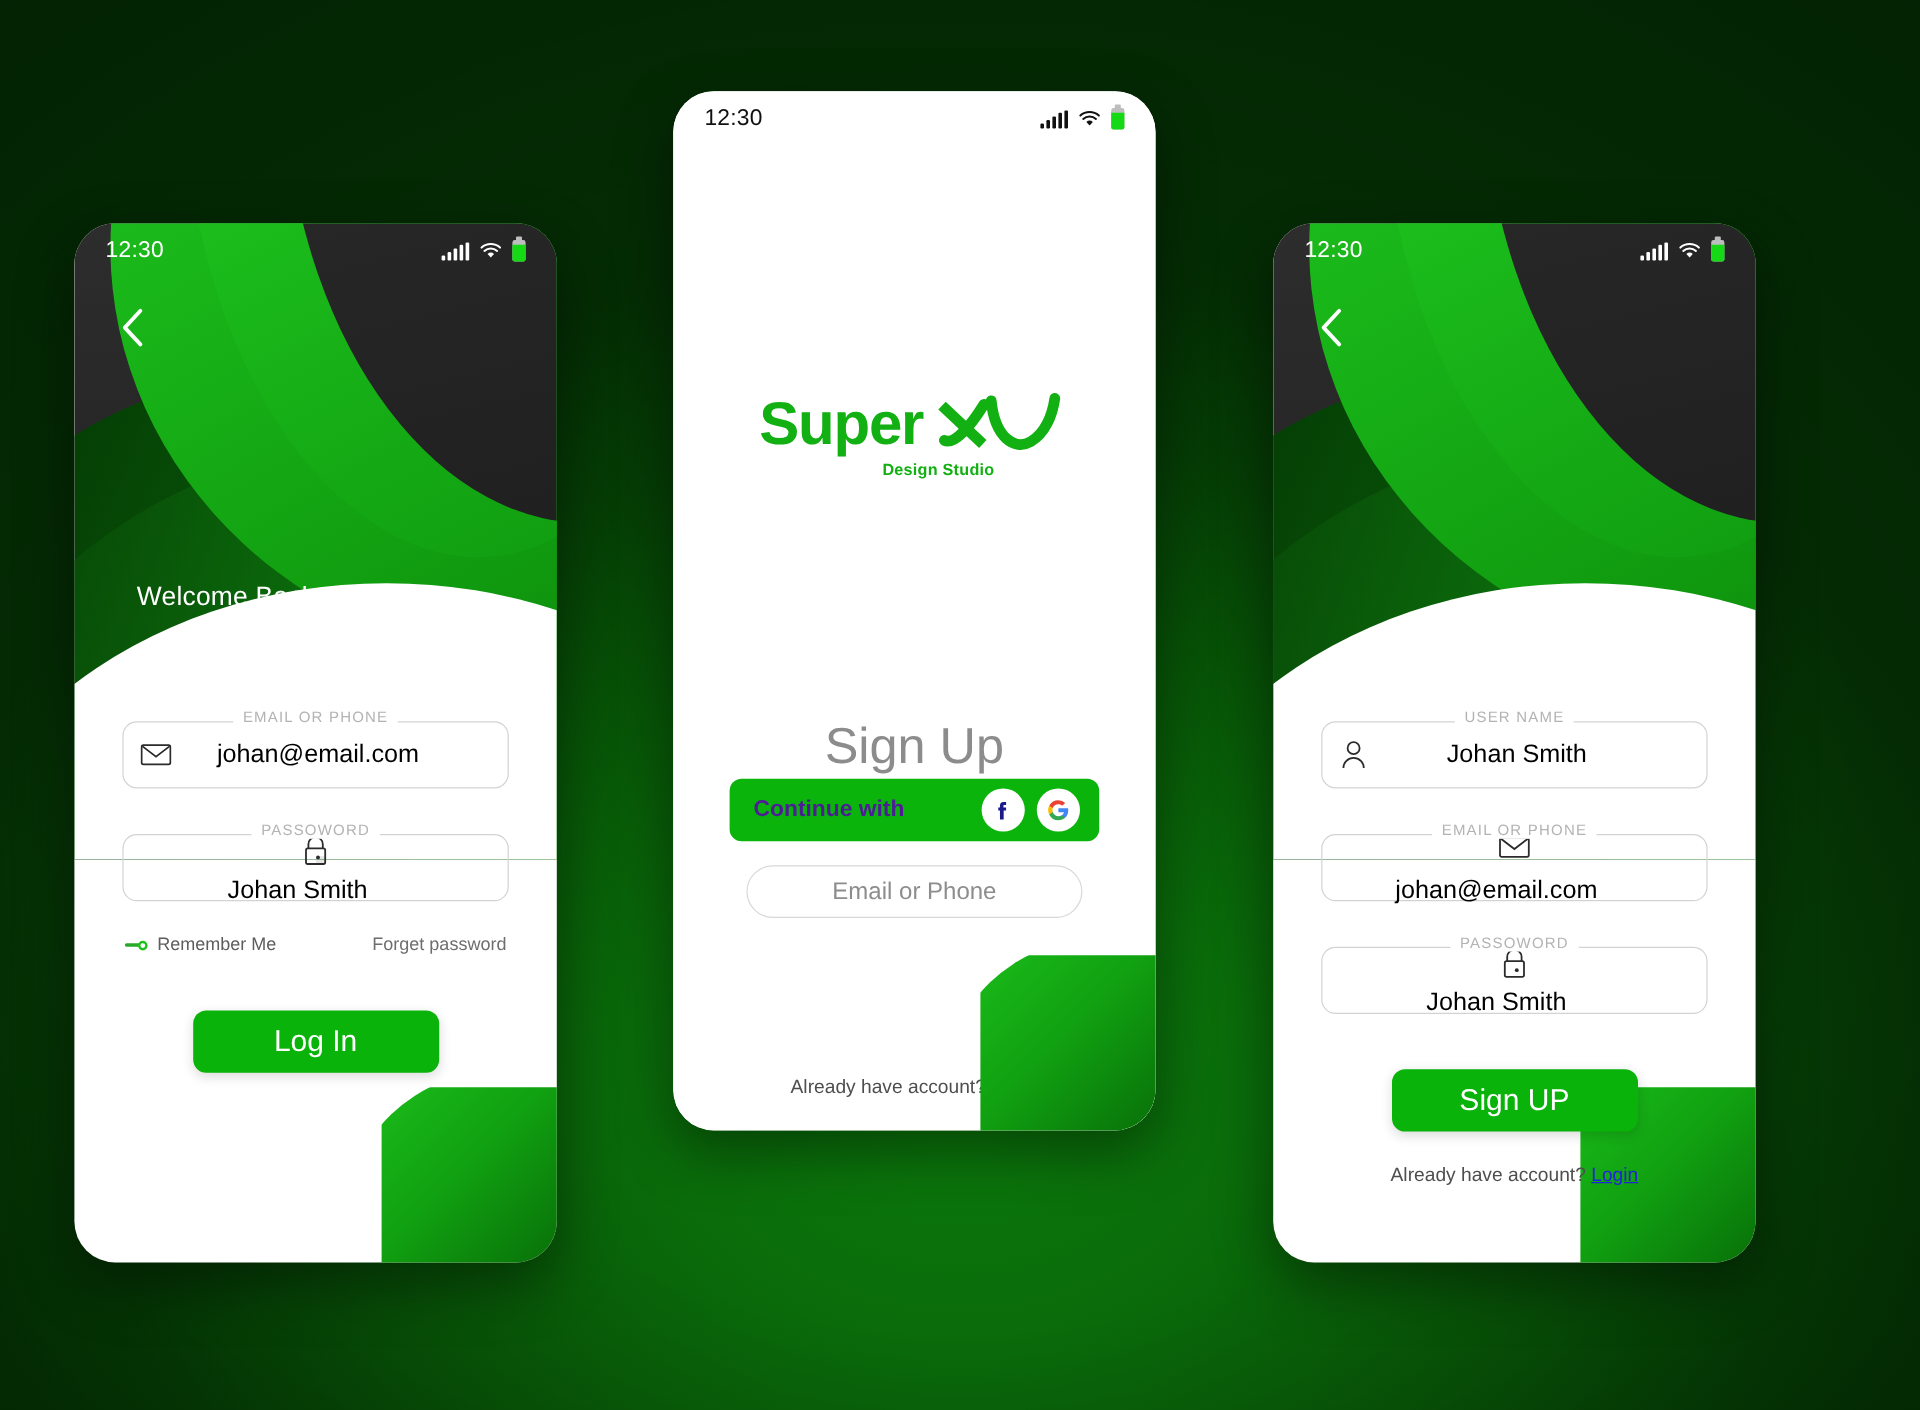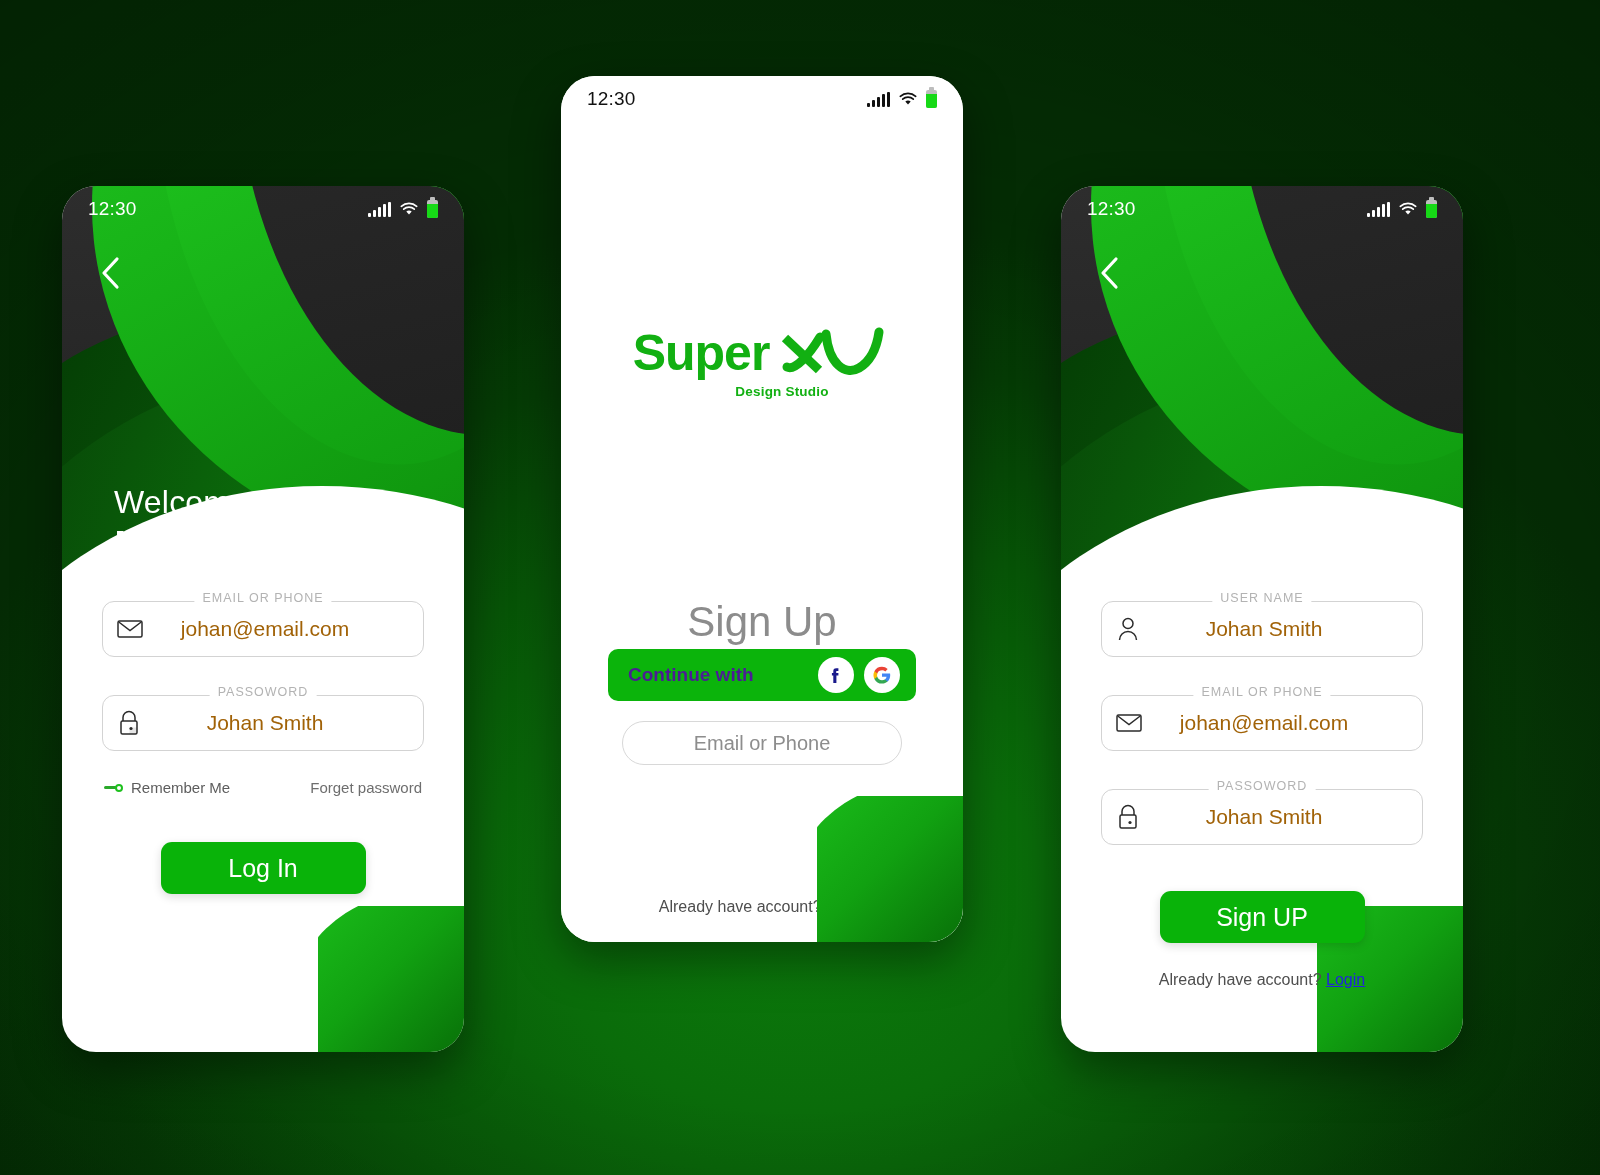--- a/index.html
+++ b/index.html
@@ -206,21 +206,21 @@
   }
 
   
   .heading-block {
     position: absolute;
     left: 52px;
     top: 298px;
     z-index: 6;
   }
   .heading-sub {
-    font-size: 32px;
+    font-size: 22px;
     color: #ffffff;
     letter-spacing: 0.2px;
     margin-bottom: 2px;
   }
   .heading-main {
     font-size: 45px;
     font-weight: bold;
     color: #ffffff;
     letter-spacing: 0.2px;
     line-height: 1.08;
@@ -237,40 +237,40 @@
   .field {
     position: relative;
     height: 56px;
     border: 1px solid #d3d3d3;
     border-radius: 12px;
     display: flex;
     align-items: center;
     padding: 0 14px;
     background: transparent;
   }
-  .field + .field { margin-top: 38px; }
+  .field + .field { margin-top: 38px; flex-direction: column; }
   .field-label {
     position: absolute;
     top: -11px;
     left: 50%;
     transform: translateX(-50%);
     background: #ffffff;
     padding: 0 8px;
     font-size: 12.5px;
     letter-spacing: 1.0px;
     color: #b3b3b3;
     white-space: nowrap;
   }
   .field-icon { flex: 0 0 34px; line-height: 0; }
   .field-value {
     flex: 1;
     text-align: center;
     padding-right: 30px;
     font-size: 21px;
-    color: #a16207;
+    color: #000000;
   }
 
   
   .remember-row {
     display: flex;
     align-items: center;
     justify-content: space-between;
     margin-top: 28px;
     padding: 0 2px;
   }
@@ -473,21 +473,20 @@
   </div>
 
   <div class="back-btn">
     <svg width="26" height="34" viewBox="0 0 26 34">
         <path d="M19 3 L6 17 L19 31" stroke="#ffffff" stroke-width="3.2" fill="none" stroke-linecap="round" stroke-linejoin="round"></path>
       </svg>
   </div>
 
   <div class="heading-block">
     <div class="heading-sub">Welcome Back.</div>
-    <div class="heading-main">Log In!</div>
   </div>
 
   <div class="form-area" style="top:415px;">
 
     <div class="field">
       <span class="field-label">EMAIL OR PHONE</span>
       <span class="field-icon">
         <svg width="26" height="20" viewBox="0 0 26 20">
             <rect x="1" y="2" width="24" height="16" rx="1.5" stroke="#2b2b2b" stroke-width="1.5" fill="none"></rect>
             <path d="M1.8 3 L13 11.5 L24.2 3" stroke="#2b2b2b" stroke-width="1.5" fill="none"></path>

